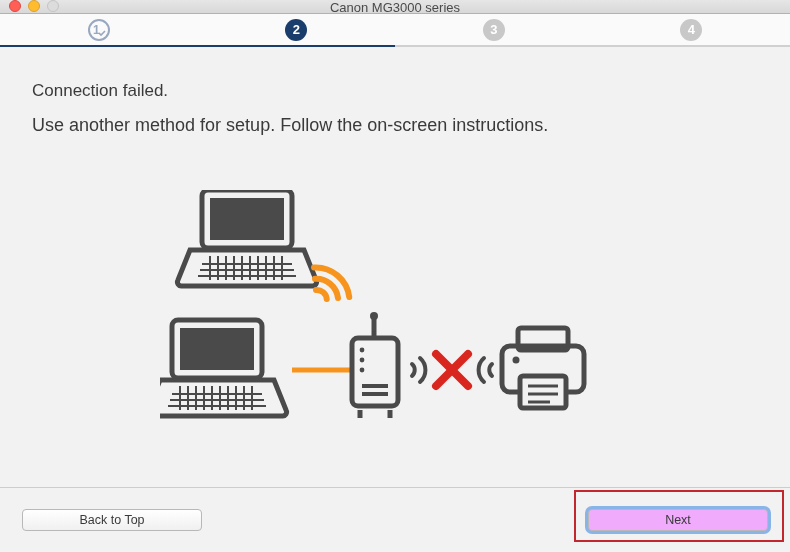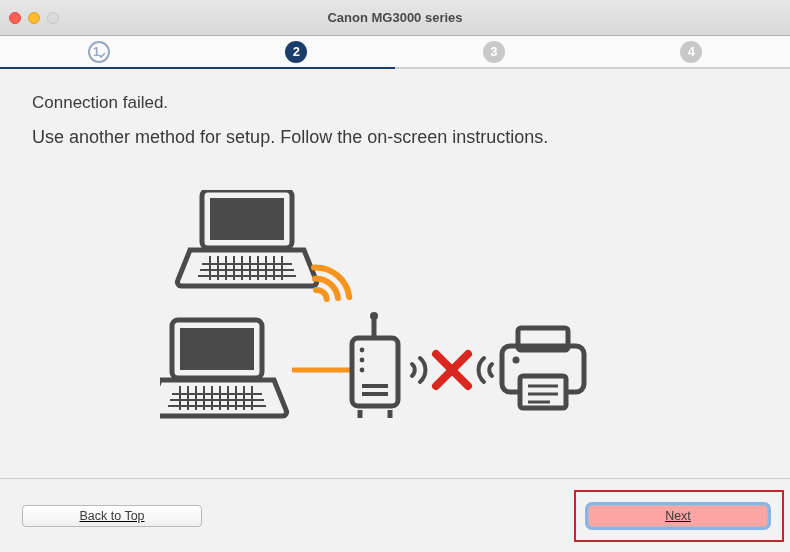--- a/index.html
+++ b/index.html
@@ -5,27 +5,26 @@
     * { margin: 0; padding: 0; box-sizing: border-box; }
     body {
       font-family: -apple-system, "Helvetica Neue", Helvetica, Arial, sans-serif;
       background: #f2f2f2;
       width: 790px;
       height: 552px;
       overflow: hidden;
       position: relative;
     }
     .titlebar {
-      height: 36px;
+      height: 14px;
       background: linear-gradient(#e6e6e6, #d8d8d8);
       border-bottom: 1px solid #b2b2b2;
       display: flex;
-      align-items: center;
+      align-items: flex-start;
       position: relative;
-      font-weight: bold;
     }
     .traffic-lights {
       display: flex;
       gap: 7px;
       padding-left: 9px;
     }
     .traffic-lights span {
       width: 12px; height: 12px; border-radius: 50%; display: block;
     }
     .tl-close { background: #ff5f57; border: 0.5px solid #e04740; }
@@ -50,44 +49,43 @@
     .step.active { border-bottom-color: #1b3d6b; }
     .step-circle {
       width: 22px; height: 22px; border-radius: 50%;
       display: flex; align-items: center; justify-content: center;
       font-size: 13px; font-weight: 600;
     }
     .step.done .step-circle { border: 2px solid #98a8c0; }
     .step.active .step-circle { background: #1b3d6b; color: #fff; }
     .step.pending .step-circle { background: #c8c8c8; color: #fff; }
     .content {
-      padding: 24px 32px 16px 32px;
+      padding: 34px 32px 16px 32px;
       color: #3a3a3a;
     }
     .heading { font-size: 17px; margin-bottom: 14px; }
     .subtext { font-size: 18px; }
     .diagram { position: absolute; left: 160px; top: 190px; width: 460px; height: 250px; }
     .footer {
       position: absolute; left: 0; right: 0; bottom: 0;
-      height: 74px; border-top: 1px solid #cdcdcd;
+      height: 65px; border-top: 1px solid #cdcdcd;
       display: flex; align-items: center; justify-content: space-between;
       padding: 0 22px;
       background: #f2f2f2;
-      text-decoration: underline;
     }
     .btn {
       min-width: 180px; height: 22px;
       border-radius: 4px; font-size: 12.5px; color: #3a3a3a;
       background: linear-gradient(#ffffff, #f0f0f0);
       border: 1px solid #b8b8b8;
       display: flex; align-items: center; justify-content: center;
       cursor: default;
     }
     .btn.primary {
-      background: #fca5a5;
+      background: #f0abfc;
       border: 1px solid #b8b8b8;
       box-shadow: 0 0 0 3px #88b4e8;
       margin-left: 7px;
     }
     .highlight {
       position: absolute; right: 6px; bottom: 10px;
       width: 210px; height: 52px; border: 2px solid #c1272d;
       pointer-events: none;
     }
   </style>

